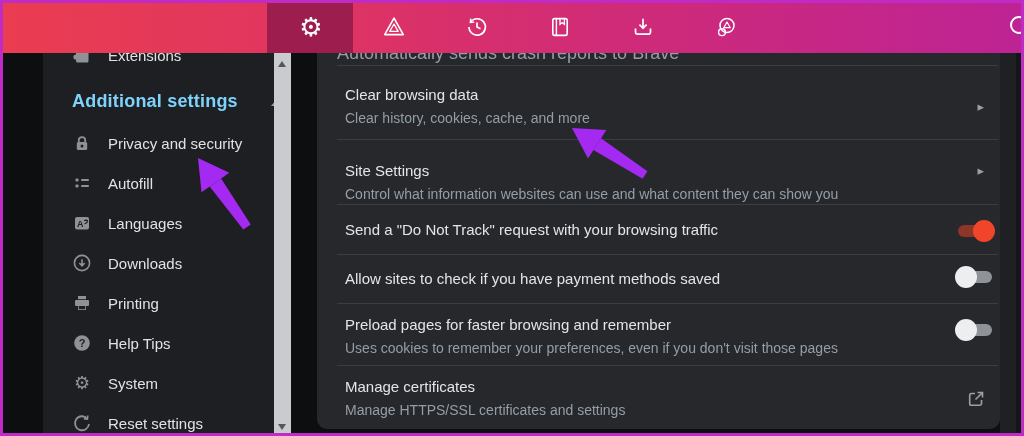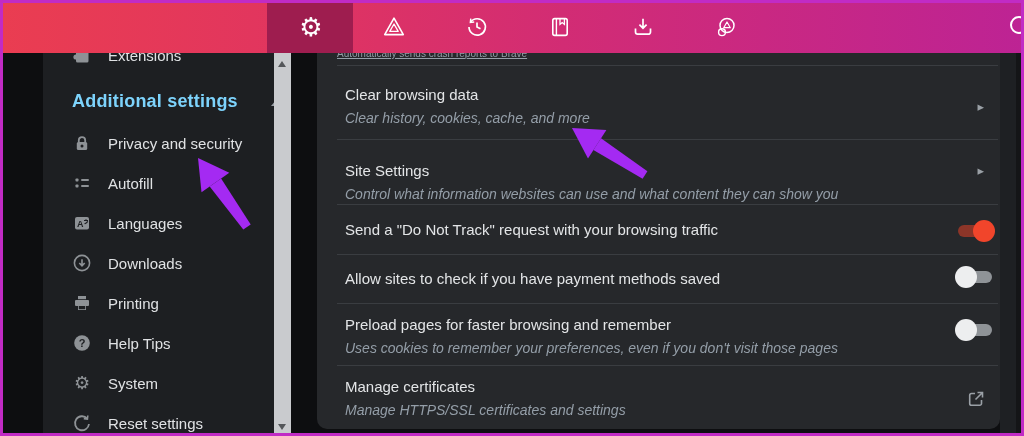--- a/index.html
+++ b/index.html
@@ -31,22 +31,22 @@
   .tri-up{position:absolute;left:4px;top:8px;width:0;height:0;border-left:4.5px solid transparent;border-right:4.5px solid transparent;border-bottom:6px solid #54575a;}
   .tri-down{position:absolute;left:4px;bottom:6px;width:0;height:0;border-left:4.5px solid transparent;border-right:4.5px solid transparent;border-top:6px solid #54575a;}
 
   
   .right-strip{position:absolute;left:1000px;top:53px;width:24px;height:383px;background:#1e2023;}
   .right-strip .dark{position:absolute;left:16px;top:0;width:5px;height:100%;background:#141517;}
   .card{position:absolute;left:317px;top:0;width:683px;height:429px;background:#26282b;border-radius:0 0 10px 10px;z-index:4;}
   .divider{position:absolute;left:20px;right:2px;height:1px;background:#3a3d41;}
   .row{position:absolute;left:8px;width:683px;box-sizing:border-box;padding-left:20px;display:flex;flex-direction:column;justify-content:center;}
   .row-title{font-size:15px;color:#e3e5e7;line-height:20px;}
-  .row-sub{font-size:14px;color:#949ea8;line-height:20px;margin-top:3px;font-style:italic;}
-  .clip-sub{position:absolute;left:20px;top:45px;font-size:10px;color:#949ea8;line-height:17px;text-decoration:underline;}
+  .row-sub{font-size:14px;color:#949ea8;line-height:20px;margin-top:3px;}
+  .clip-sub{position:absolute;left:20px;top:45px;font-size:18px;color:#949ea8;line-height:17px;}
   .chevron{position:absolute;right:24px;font-size:13px;color:#9aa0a6;line-height:16px;}
 
   
   .toggle{position:absolute;right:13px;width:40px;height:24px;}
   .toggle .track{position:absolute;left:3px;top:6px;width:34px;height:12px;border-radius:7px;}
   .toggle .knob{position:absolute;top:1px;width:22px;height:22px;border-radius:50%;}
   .toggle.on  .track{background:#8c3528;}
   .toggle.on  .knob{right:0;background:#f1452b;}
   .toggle.off .track{background:#8f9397;}
   .toggle.off .knob{left:0;background:#edeeef;}

